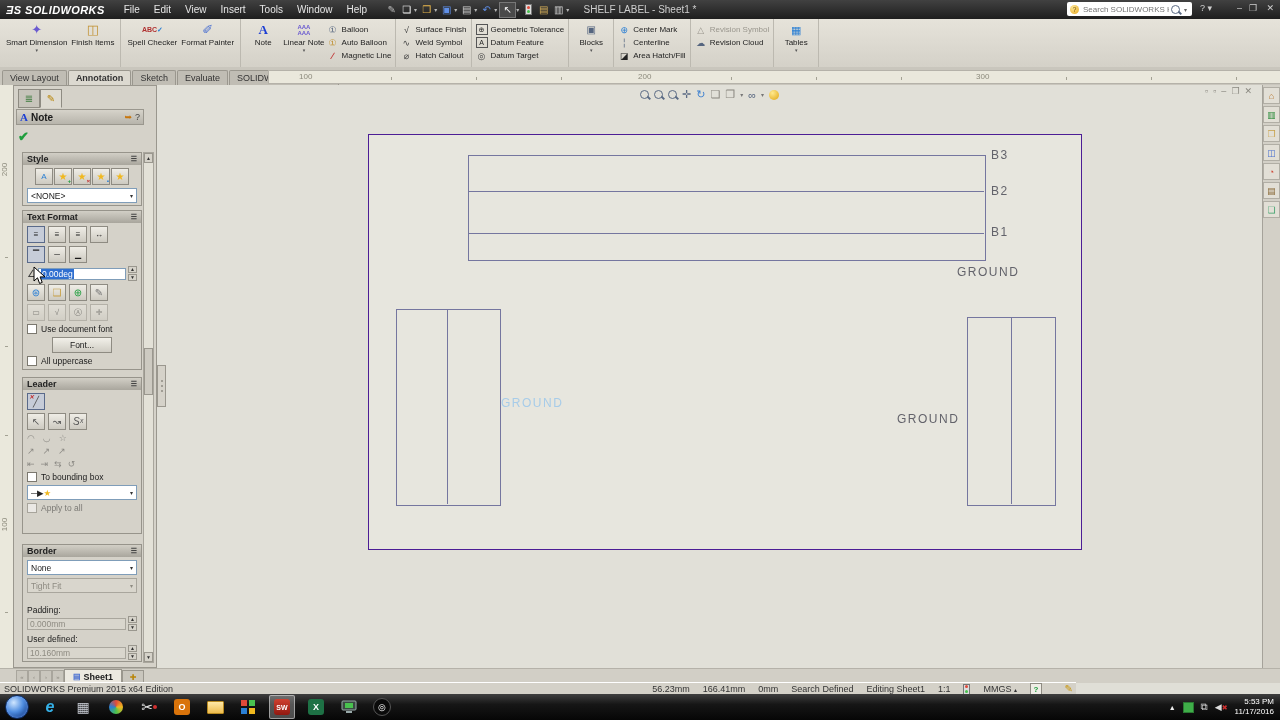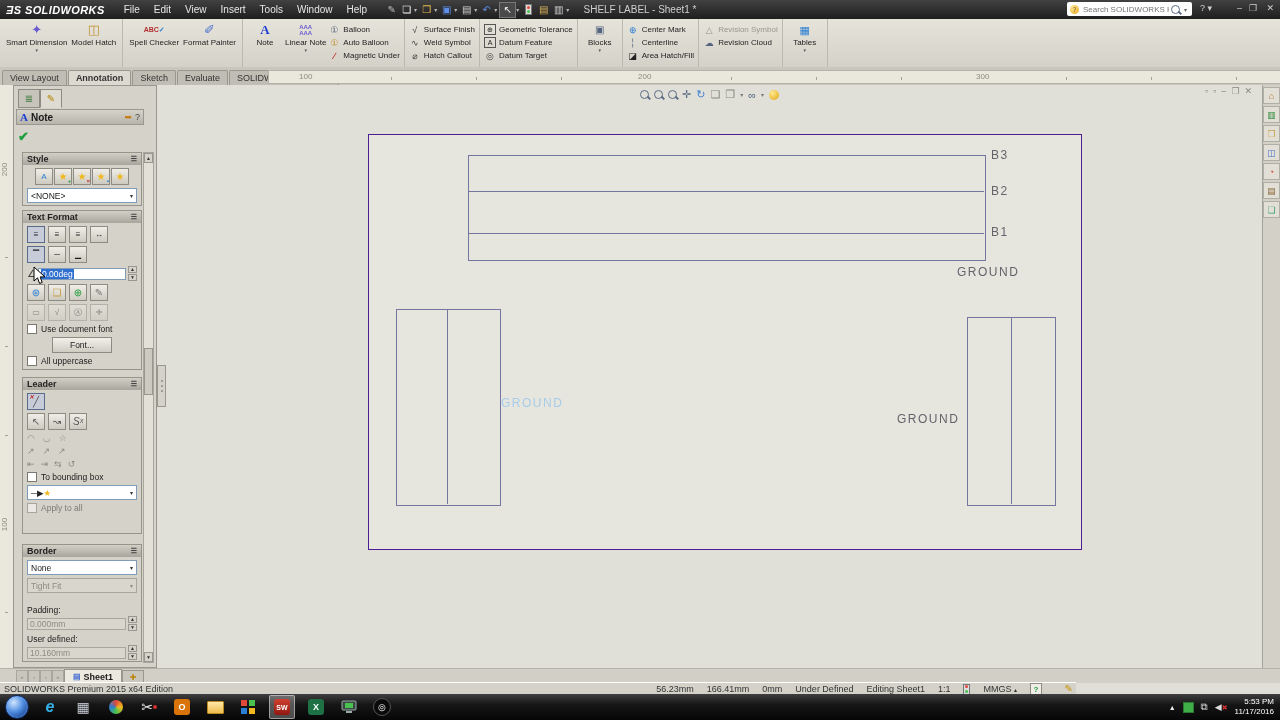--- a/index.html
+++ b/index.html
@@ -191,21 +191,21 @@
 
   <div class="abs ribbon">
     <div class="rgroup">
       <div class="bigbtn">
         <span class="bic" style="color:#6a5ad0;">✦</span>
         <span>Smart Dimension</span>
           <span class="bdd">▾</span>
       </div>
       <div class="bigbtn">
         <span class="bic" style="color:#c09030;">◫</span>
-        <span>Model Hatch</span>
+        <span>Finish Items</span>
       </div>
     </div>
     <div class="rgroup">
       <div class="bigbtn">
         <span class="bic" style="font-size:7px;color:#b03030;font-weight:bold;">ABC<span style="color:#2a7fd4;">✓</span></span>
         <span>Spell Checker</span>
       </div>
       <div class="bigbtn">
         <span class="bic" style="color:#4a6fd0;">✐</span>
         <span>Format Painter</span>
@@ -225,21 +225,21 @@
         <div class="smitem">
           <span class="sic" style="color:#55657f;">①</span>
           <span>Balloon</span>
         </div>
         <div class="smitem">
           <span class="sic" style="color:#c09030;">①</span>
           <span>Auto Balloon</span>
         </div>
         <div class="smitem">
           <span class="sic" style="color:#c03030;font-weight:bold;">∕</span>
-          <span>Magnetic Under</span>
+          <span>Magnetic Line</span>
         </div>
       </div>
     </div>
     <div class="rgroup">
       <div class="smcol">
         <div class="smitem">
           <span class="sic" style="color:#444;">√</span>
           <span>Surface Finish</span>
         </div>
         <div class="smitem">
@@ -595,21 +595,21 @@
     </div>
     <div class="addtab">✚</div>
   </div>
 
   <div class="abs statusbar">
     <span style="padding-left:4px;">SOLIDWORKS Premium 2015 x64 Edition</span>
     <div class="stright">
       <span>56.23mm</span>
       <span>166.41mm</span>
       <span>0mm</span>
-      <span>Under Defined</span>
+      <span>Search Defined</span>
       <span>Editing Sheet1</span>
       <span>1:1</span>
       <span class="tl">
           <i style="background:#e04a3a;"></i>
           <i style="background:#49c24f;"></i>
         </span>
       <span><span>MMGS</span> <span class="da">▴</span></span>
       <span class="qbox">?</span>
     </div>
     <span class="pencil">✎</span>

